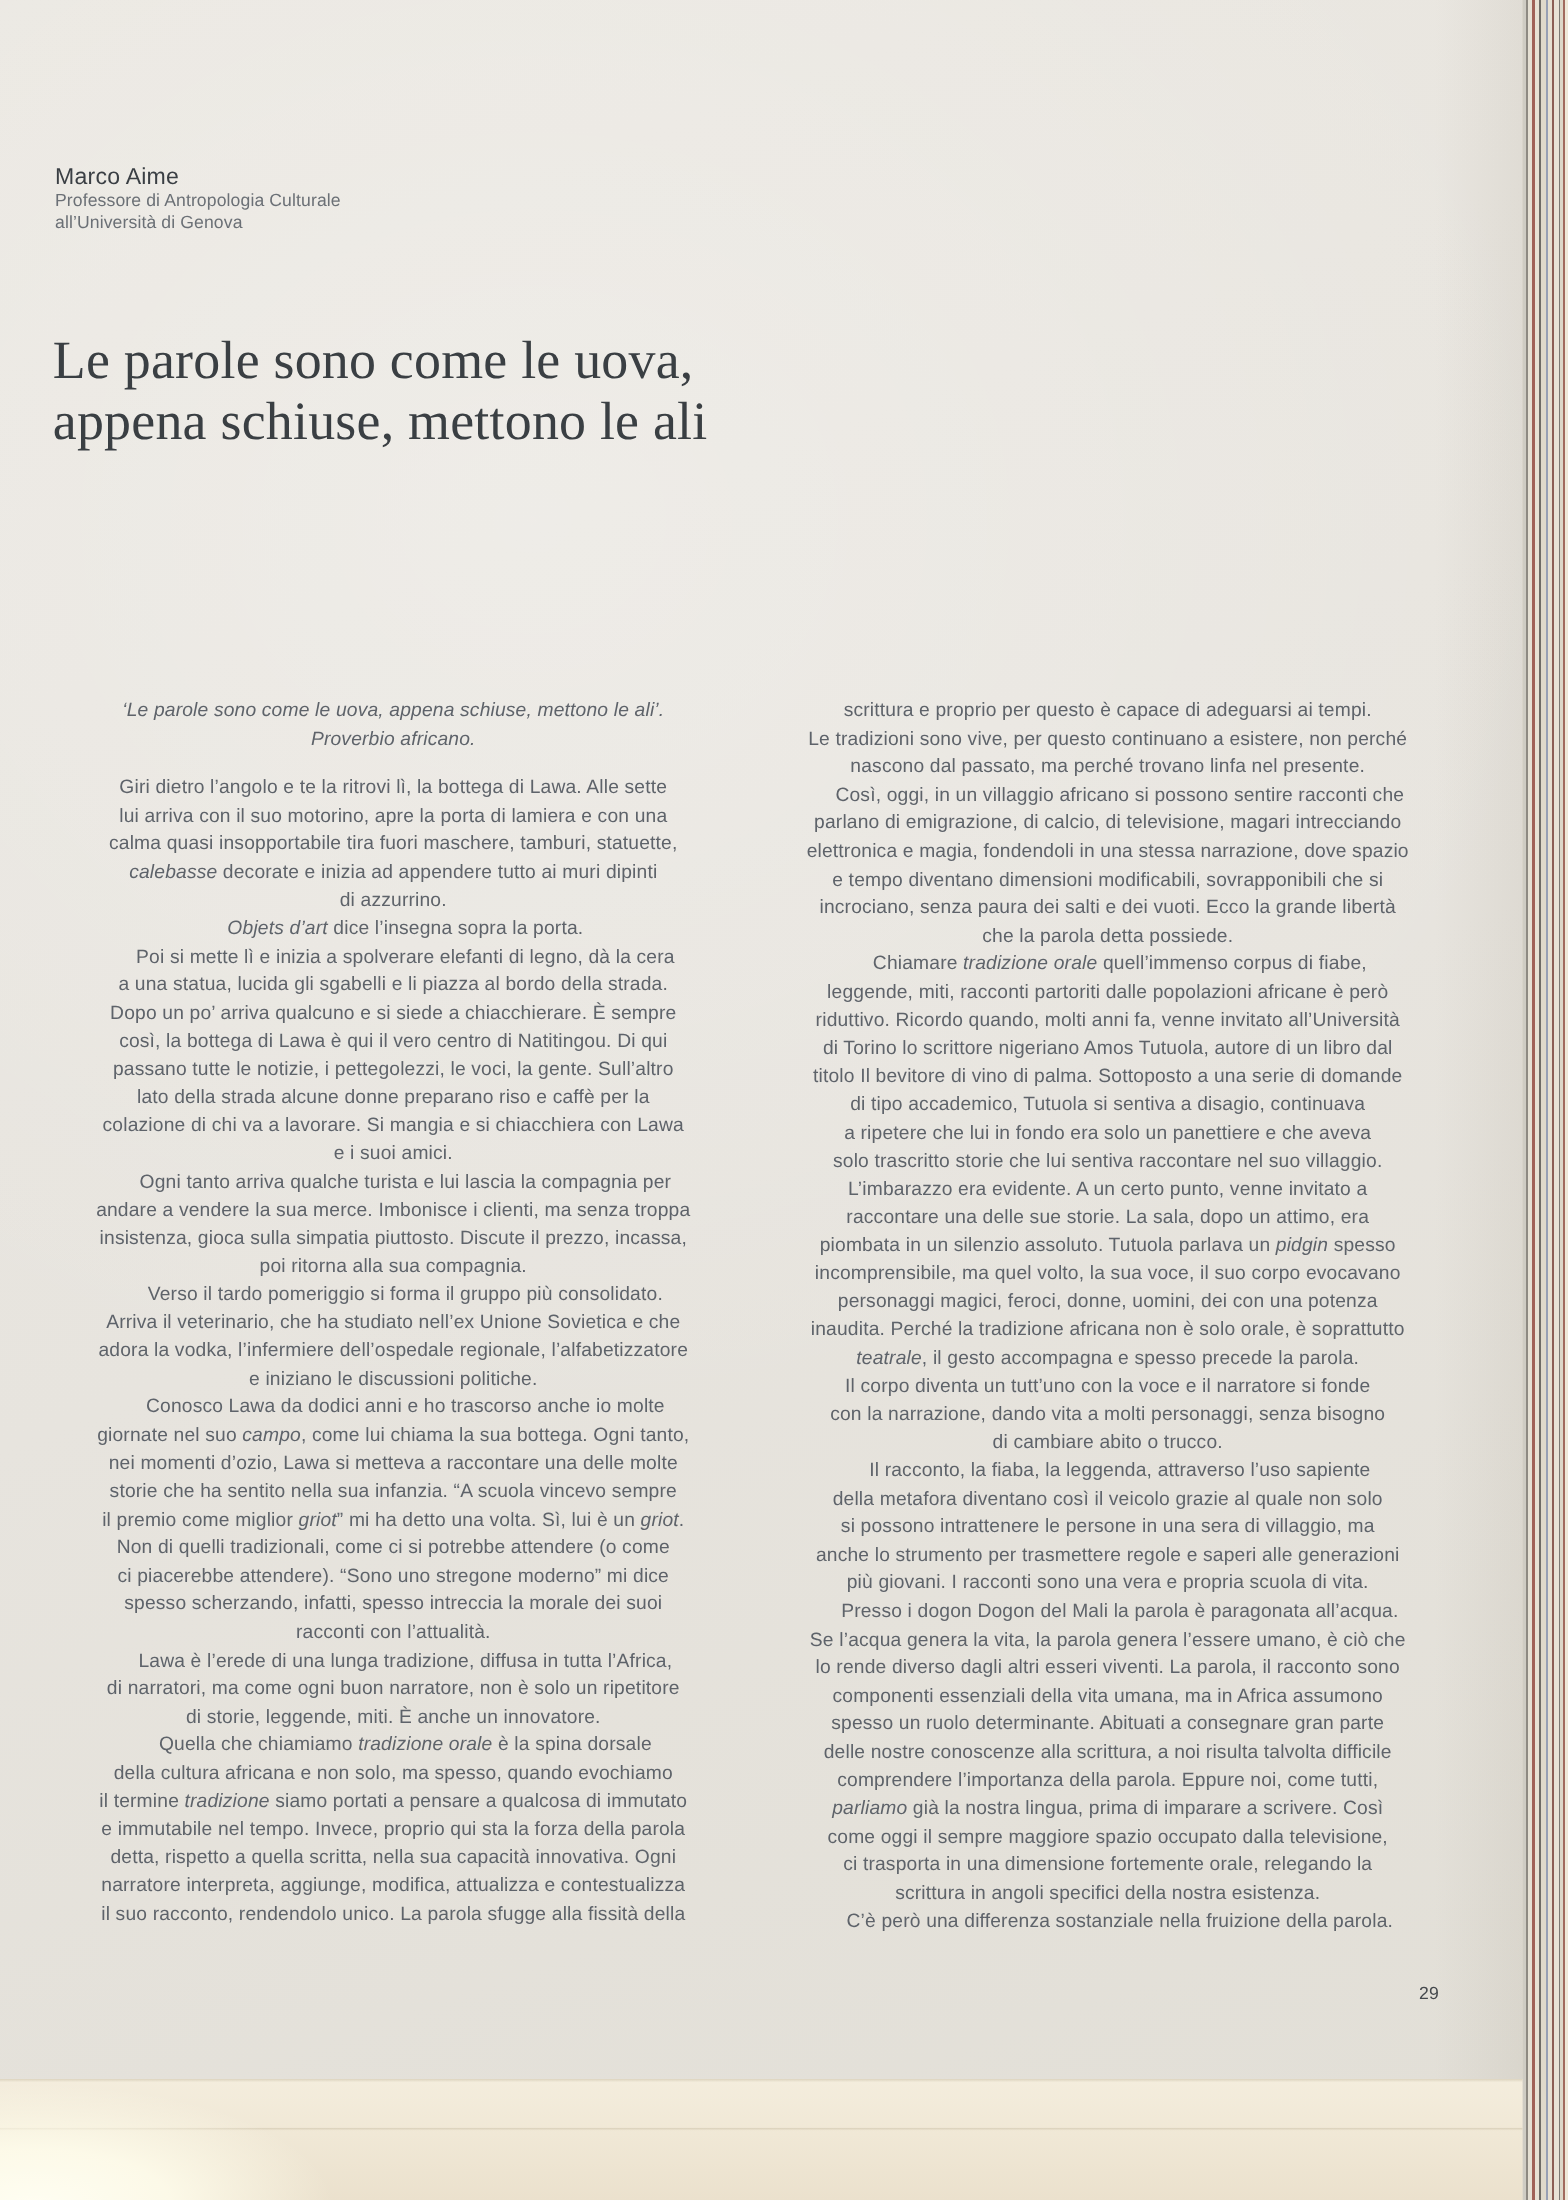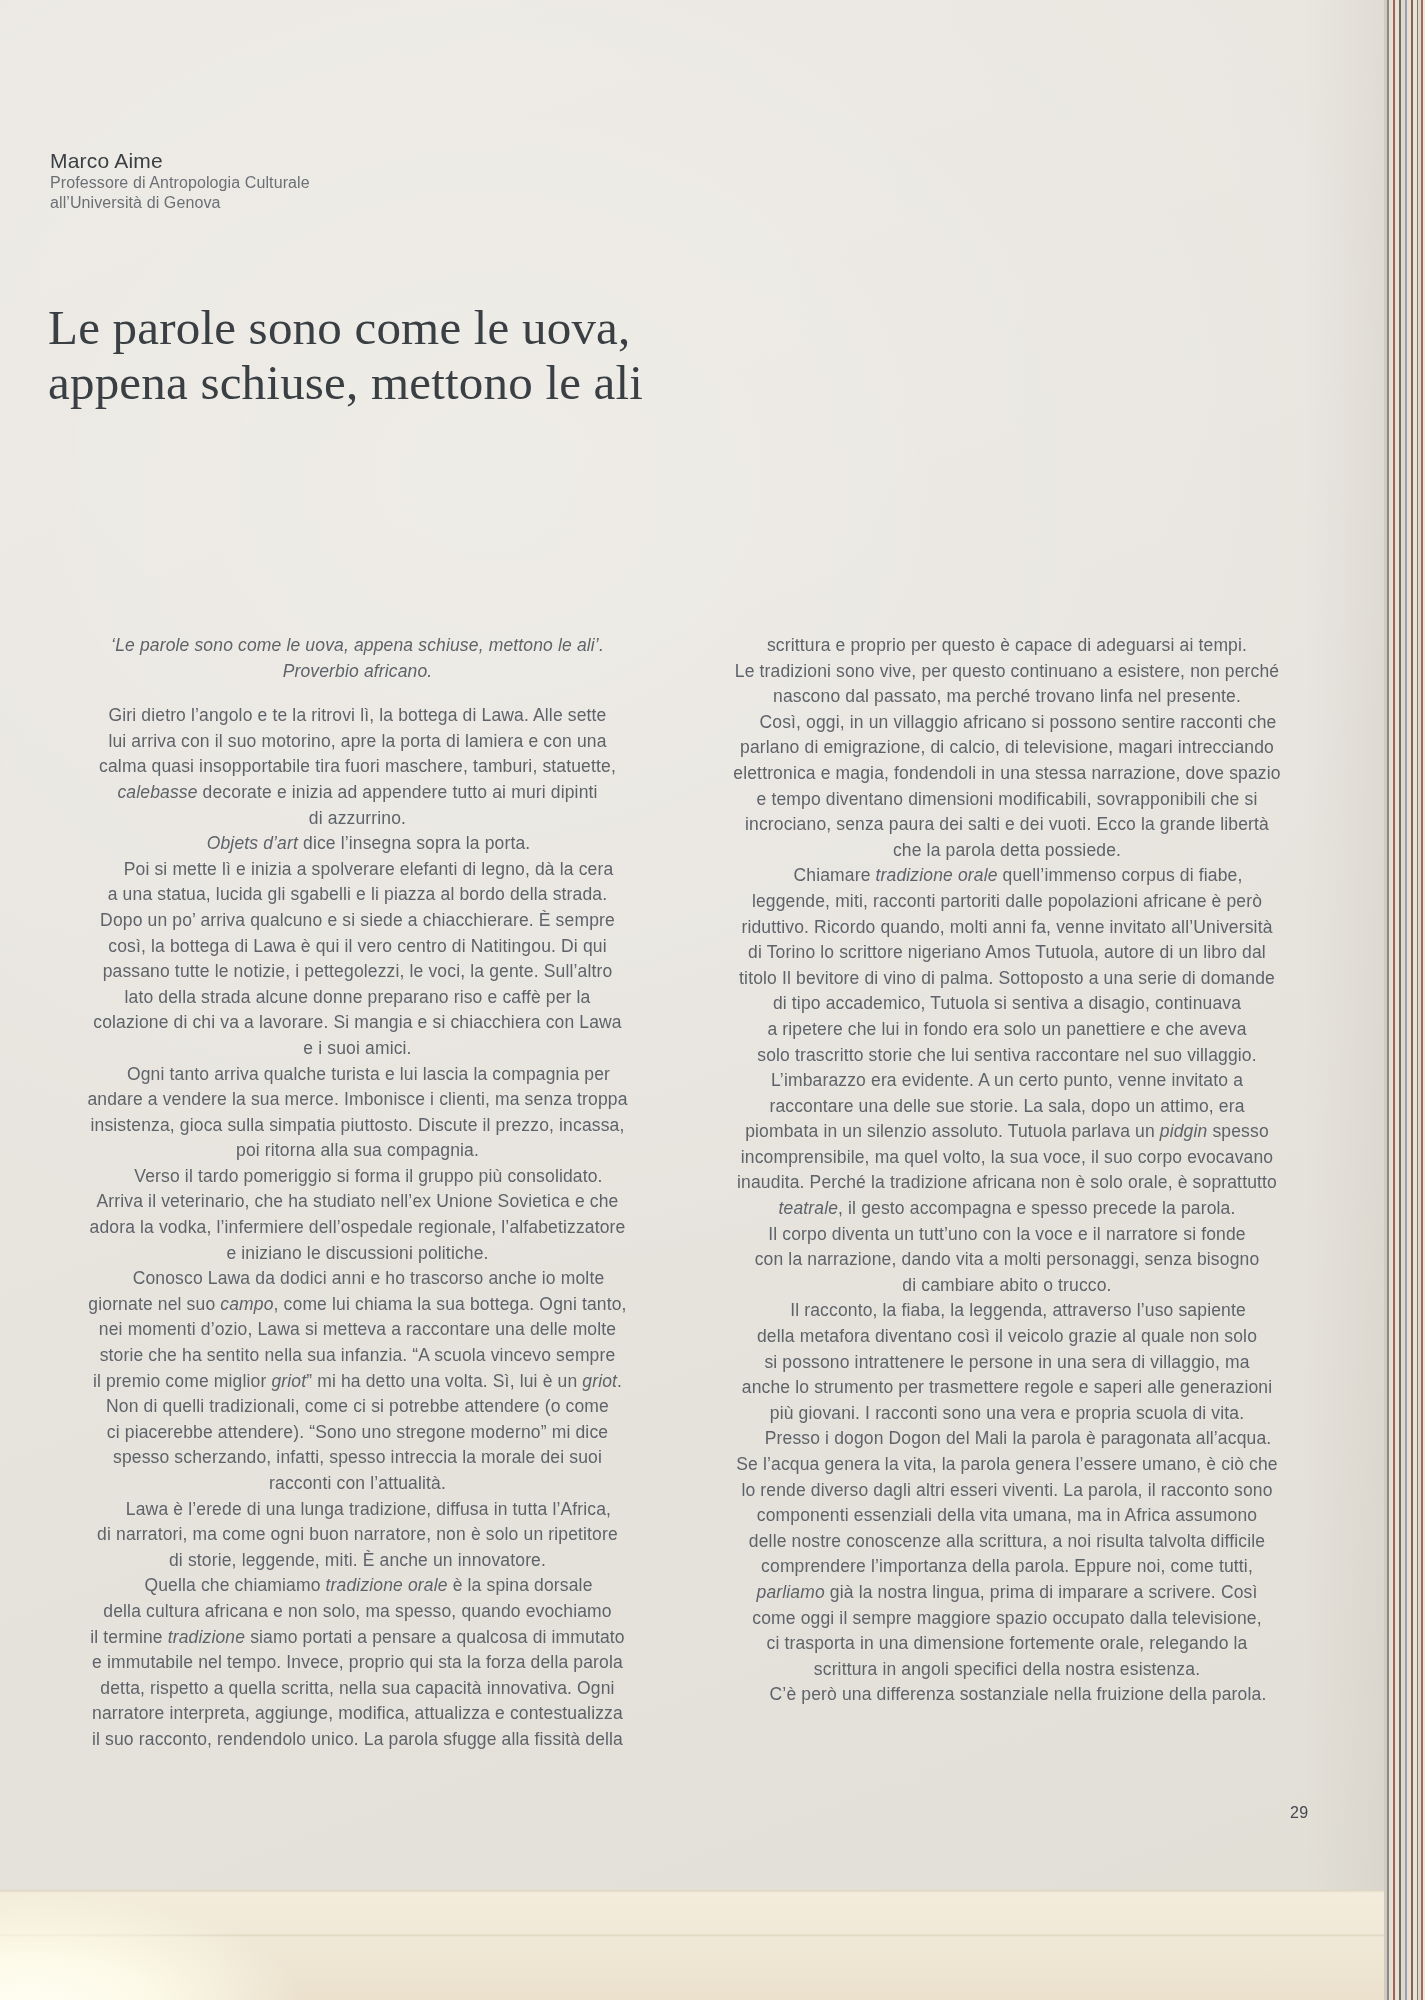--- a/index.html
+++ b/index.html
@@ -163,34 +163,36 @@
         <div class="line"><span>riduttivo. Ricordo quando, molti anni fa, venne invitato all’Università</span></div>
         <div class="line"><span>di Torino lo scrittore nigeriano Amos Tutuola, autore di un libro dal</span></div>
         <div class="line"><span>titolo Il bevitore di vino di palma. Sottoposto a una serie di domande</span></div>
         <div class="line"><span>di tipo accademico, Tutuola si sentiva a disagio, continuava</span></div>
         <div class="line"><span>a ripetere che lui in fondo era solo un panettiere e che aveva</span></div>
         <div class="line"><span>solo trascritto storie che lui sentiva raccontare nel suo villaggio.</span></div>
         <div class="line"><span>L’imbarazzo era evidente. A un certo punto, venne invitato a</span></div>
         <div class="line"><span>raccontare una delle sue storie. La sala, dopo un attimo, era</span></div>
         <div class="line"><span>piombata in un silenzio assoluto. Tutuola parlava un </span><em>pidgin</em><span> spesso</span></div>
         <div class="line"><span>incomprensibile, ma quel volto, la sua voce, il suo corpo evocavano</span></div>
+        <div class="line"><span>personaggi magici, feroci, donne, uomini, dei con una potenza</span></div>
         <div class="line"><span>inaudita. Perché la tradizione africana non è solo orale, è soprattutto</span></div>
         <div class="line"><em>teatrale</em><span>, il gesto accompagna e spesso precede la parola.</span></div>
         <div class="line"><span>Il corpo diventa un tutt’uno con la voce e il narratore si fonde</span></div>
         <div class="line"><span>con la narrazione, dando vita a molti personaggi, senza bisogno</span></div>
         <div class="line"><span>di cambiare abito o trucco.</span></div>
         <div class="line ind"><span>Il racconto, la fiaba, la leggenda, attraverso l’uso sapiente</span></div>
         <div class="line"><span>della metafora diventano così il veicolo grazie al quale non solo</span></div>
         <div class="line"><span>si possono intrattenere le persone in una sera di villaggio, ma</span></div>
         <div class="line"><span>anche lo strumento per trasmettere regole e saperi alle generazioni</span></div>
         <div class="line"><span>più giovani. I racconti sono una vera e propria scuola di vita.</span></div>
         <div class="line ind"><span>Presso i dogon Dogon del Mali la parola è paragonata all’acqua.</span></div>
         <div class="line"><span>Se l’acqua genera la vita, la parola genera l’essere umano, è ciò che</span></div>
         <div class="line"><span>lo rende diverso dagli altri esseri viventi. La parola, il racconto sono</span></div>
         <div class="line"><span>componenti essenziali della vita umana, ma in Africa assumono</span></div>
+        <div class="line"><span>spesso un ruolo determinante. Abituati a consegnare gran parte</span></div>
         <div class="line"><span>delle nostre conoscenze alla scrittura, a noi risulta talvolta difficile</span></div>
         <div class="line"><span>comprendere l’importanza della parola. Eppure noi, come tutti,</span></div>
         <div class="line"><em>parliamo</em><span> già la nostra lingua, prima di imparare a scrivere. Così</span></div>
         <div class="line"><span>come oggi il sempre maggiore spazio occupato dalla televisione,</span></div>
         <div class="line"><span>ci trasporta in una dimensione fortemente orale, relegando la</span></div>
         <div class="line"><span>scrittura in angoli specifici della nostra esistenza.</span></div>
         <div class="line ind"><span>C’è però una differenza sostanziale nella fruizione della parola.</span></div>
       </div>
   </div>
 

